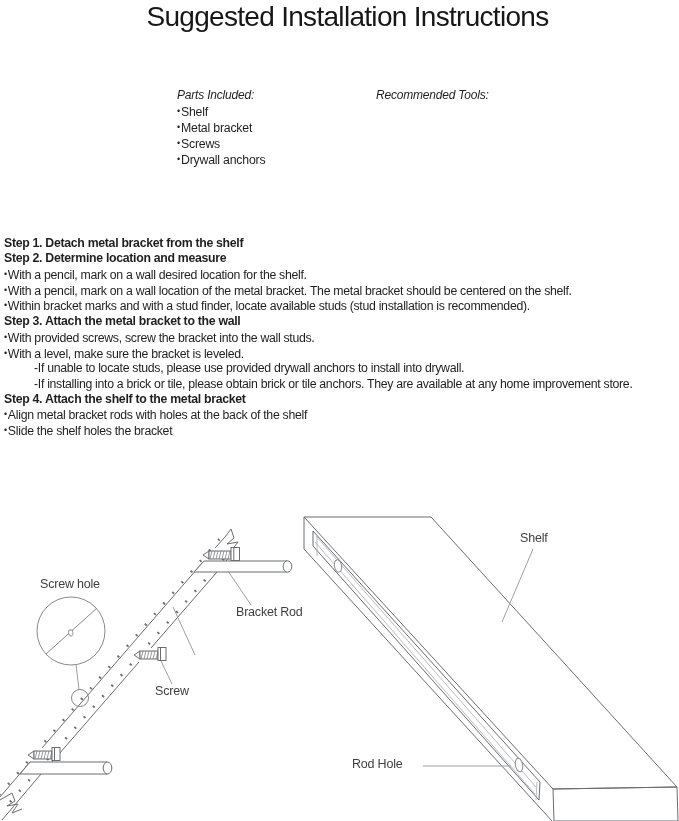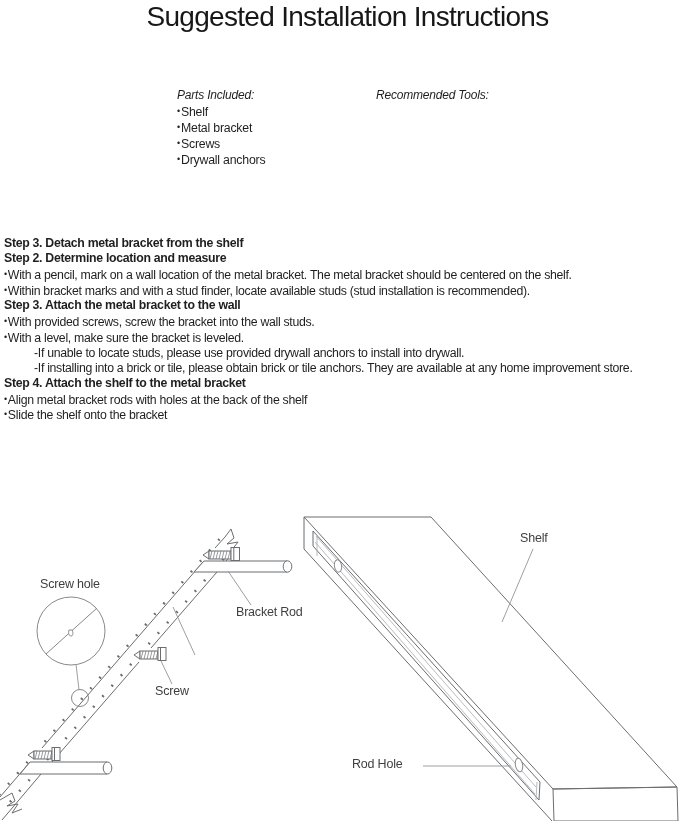--- a/index.html
+++ b/index.html
@@ -46,32 +46,33 @@
         <li>Drywall anchors</li>
       </ul>
   </section>
 
   <section class="col col-tools">
     <div class="col-head">Recommended Tools:</div>
   </section>
 
   <section class="steps">
 
-  <div class="step heading">Step 3. Detach metal bracket from the shelf</div>
+  <div class="step heading">Step 1. Detach metal bracket from the shelf</div>
       <div class="step heading">Step 2. Determine location and measure</div>
+      <div class="step bullet">With a pencil, mark on a wall desired location for the shelf.</div>
       <div class="step bullet">With a pencil, mark on a wall location of the metal bracket. The metal bracket should be centered on the shelf.</div>
       <div class="step bullet">Within bracket marks and with a stud finder, locate available studs (stud installation is recommended).</div>
       <div class="step heading">Step 3. Attach the metal bracket to the wall</div>
       <div class="step bullet">With provided screws, screw the bracket into the wall studs.</div>
       <div class="step bullet">With a level, make sure the bracket is leveled.</div>
       <div class="step sub">If unable to locate studs, please use provided drywall anchors to install into drywall.</div>
       <div class="step sub">If installing into a brick or tile, please obtain brick or tile anchors. They are available at any home improvement store.</div>
       <div class="step heading">Step 4. Attach the shelf to the metal bracket</div>
       <div class="step bullet">Align metal bracket rods with holes at the back of the shelf</div>
-      <div class="step bullet">Slide the shelf onto the bracket</div>
+      <div class="step bullet">Slide the shelf holes the bracket</div>
     </section>
 
   <div class="diagram">
     <svg width="679" height="341" viewBox="0 480 679 341">
 
       <g stroke="#6b6d70" fill="none" stroke-width="1">
         <path d="M0,797 L30,762 M42,748 L203,562 M215,548 L225,537"></path>
         <path d="M2,820 L41,774 M52,762 L139,662 M151,648 L217,572 M226,561 L236,549"></path>
         <path d="M225,537 L231,529 L234,538 L227,544 L238,542 L231,551 L236,549"></path>
         <path d="M0,800 L12,793 L15,801 L7,806 L18,804 L12,813 L22,809"></path>

